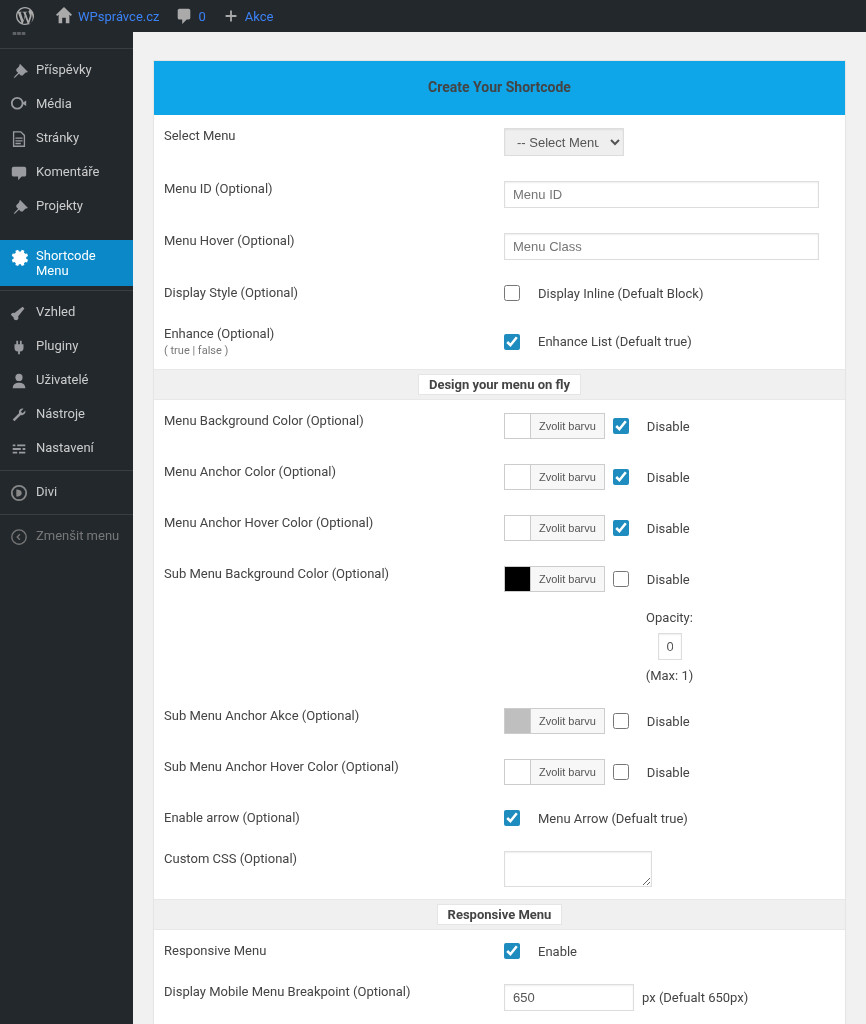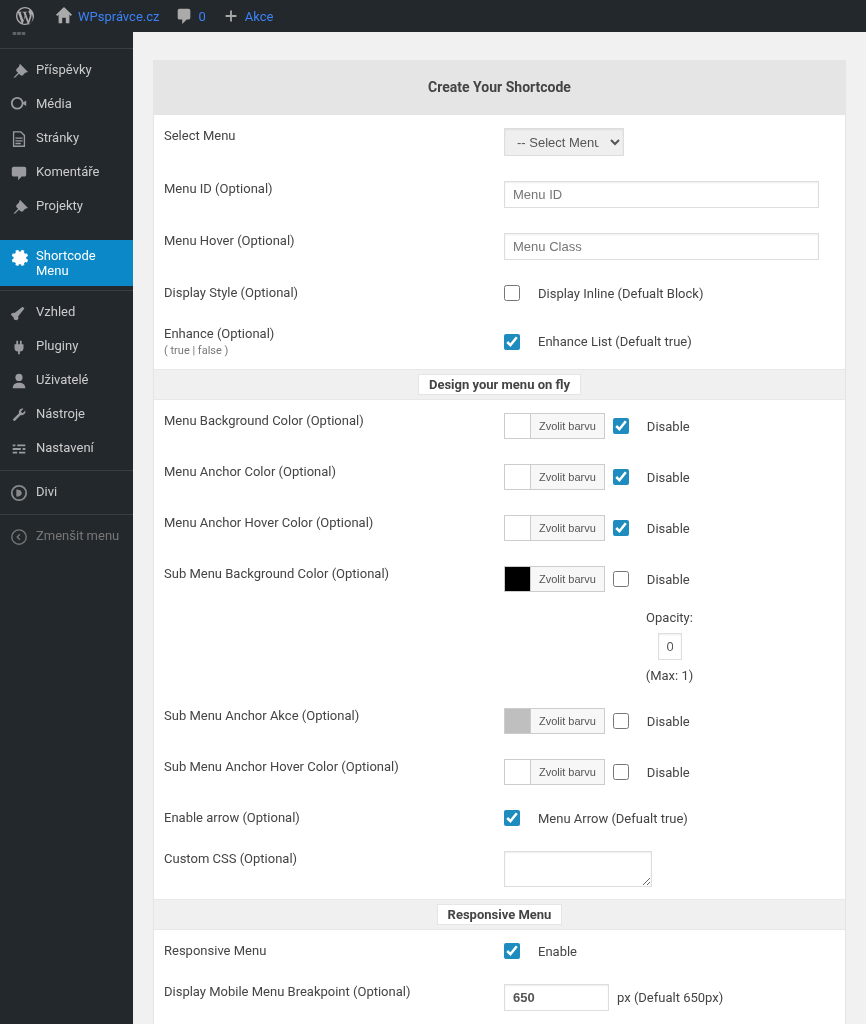--- a/index.html
+++ b/index.html
@@ -19,21 +19,21 @@
     .sidebar-item svg { width: 18px; height: 18px; fill: #999ba0; margin-right: 8px; flex-shrink: 0; }
     .sidebar-item.active svg { fill: #fff; }
     .sidebar-item.collapse svg { fill: #777; }
     .sidebar-item.divi svg { fill: #888; }
     .sidebar-sep { height: 5px; border-bottom: 1px solid #393e43; margin-bottom: 5px;}
     
     
     .main { margin-left: 133px; margin-top: 32px; padding: 28px 20px 20px; background: #f1f1f1; min-height: calc(100vh - 32px); }
     .panel { background: #fff; border: 1px solid #e5e5e5; box-shadow: 0 1px 1px rgba(0,0,0,0.04); }
     
-    .section-title { text-align: center; font-weight: 700; font-size: 14px; padding: 18px 22px 20px; color: #444; background:#e5e5e5;}
+    .section-title { text-align: center; font-weight: 700; font-size: 14px; padding: 18px 22px 20px; color: #444; background:#0ea5e9;}
     .section-heading { background: #f0f0f0; border-top:1px solid #e8e8e8; border-bottom:1px solid #e8e8e8; padding: 4px 10px; text-align: center; font-weight: 700; font-size: 13px; color: #444; position: relative; }
     .section-heading span { background: #fff; padding: 2px 10px; border:1px solid #e5e5e5; display:inline-block; }
     
     .form-row { display: flex; padding: 12px 10px; border-top: 1px solid transparent; }
     .form-row:first-of-type { border-top: 1px solid #eee; }
     .form-label-col { width: 340px; padding-right: 20px; color: #444; font-size: 13px; }
     .form-hint { color: #777; font-size: 11px; margin-top: 3px; }
     .form-control-col { flex: 1; display: flex; align-items: center; flex-wrap: wrap; gap: 8px; }
     
     select, input[type="text"], input[type="number"], textarea {
@@ -47,21 +47,21 @@
     input[type="checkbox"] { width: 16px; height: 16px; accent-color: #1e8cbe; cursor:pointer;}
     
     .color-btn { display: inline-flex; align-items: center; border: 1px solid #ccc; background: #f7f7f7; padding: 0; height: 26px; cursor: pointer; }
     .color-swatch { width: 26px; height: 24px; background: #fff; border-right: 1px solid #ccc; }
     .color-swatch.black { background: #000; }
     .color-swatch.gray { background: #bfbfbf; }
     .color-btn-text { padding: 0 8px; font-size: 11px; color: #555; }
     
     .opacity-row { display: flex; align-items: center; gap: 8px; margin-top: 10px; width: 100%; font-size: 13px; color: #444; flex-direction: column;}
     .opacity-input { width: 24px; text-align:center;}
-    .bp-input { width: 105px; font-weight: bold; }
+    .bp-input { width: 130px; }
     
     .pad-bottom { height: 40px; background:#fff;}
   </style>
 </head>
 <body>
 
 <div class="admin-bar">
   <div class="admin-bar-item">
     <svg viewBox="0 0 20 20">
         <path d="M10 0C4.5 0 0 4.5 0 10s4.5 10 10 10 10-4.5 10-10S15.5 0 10 0zm-8.5 10c0-1.2.3-2.4.7-3.5l4 11C3.5 16.1 1.5 13.3 1.5 10zm8.5 8.5c-.8 0-1.6-.1-2.4-.3l2.5-7.4 2.6 7.1c0 .1.1.1.1.2-.9.3-1.8.4-2.8.4zm1.2-12.5c.5 0 1-.1 1-.1.5 0 .4-.7-.1-.7 0 0-1.4.1-2.3.1-.8 0-2.3-.1-2.3-.1-.5 0-.5.7-.1.7 0 0 .4.1.9.1l1.3 3.6L8.3 15 5.2 6c.5 0 1-.1 1-.1.5 0 .4-.7-.1-.7 0 0-1.4.1-2.3.1h-.6C4.7 3.1 7.2 1.5 10 1.5c2.1 0 4 .8 5.4 2.1h-.1c-.8 0-1.4.7-1.4 1.5 0 .7.4 1.3.8 2 .3.6.7 1.3.7 2.4 0 .7-.3 1.6-.7 2.8l-.9 2.9-3.1-9.2zm6.2 1.8c.7 1.3 1.1 2.7 1.1 4.2 0 3.3-1.8 6.1-4.4 7.7l2.6-7.5c.5-1.2.7-2.2.7-3.1-.1-.5-.1-.9 0-1.3z"></path>

